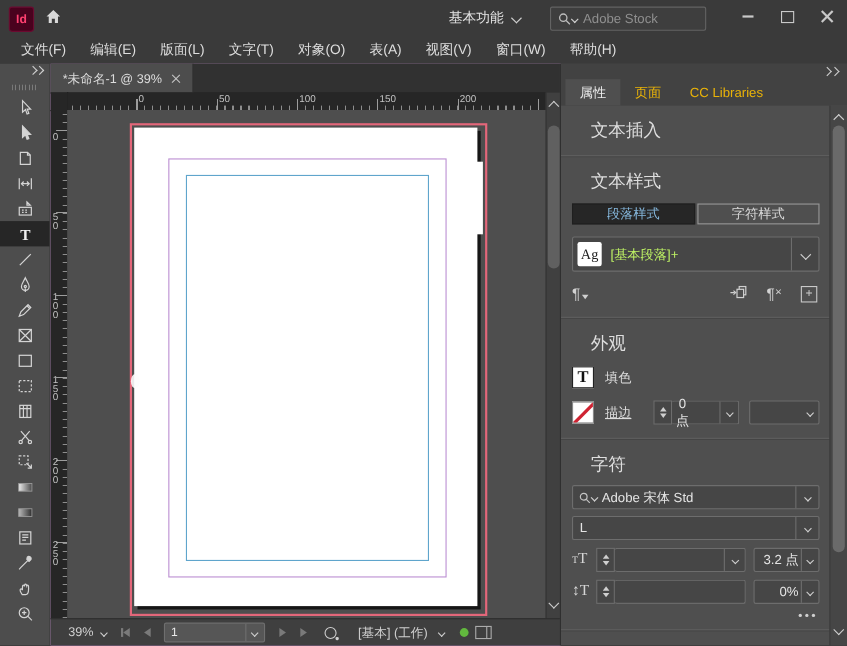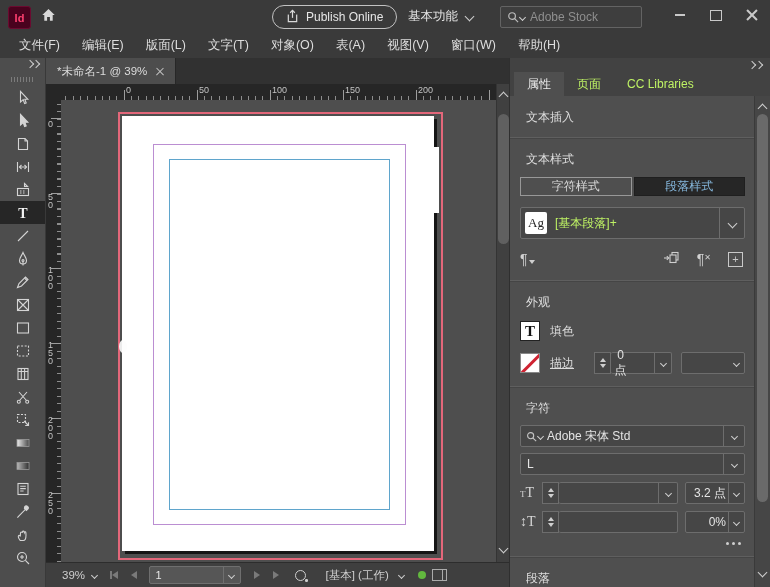--- a/index.html
+++ b/index.html
@@ -90,26 +90,26 @@
   .preflight-ring::after{content:"";position:absolute;right:-3px;bottom:-2px;width:2.5px;height:2.5px;background:#cfcfcf;border-radius:50%;}
   .profile{margin-left:20px;}
   .greendot{width:8px;height:8px;border-radius:50%;background:#62b83e;margin-left:14px;}
   .panelsicon{width:13px;height:10px;border:1px solid #ababab;margin-left:6px;position:relative;}
   .panelsicon::after{content:"";position:absolute;right:3px;top:0;bottom:0;width:1px;background:#ababab;}
   
   .rightpanel{position:absolute;right:0;top:0;width:260px;bottom:0;background:#4f4f4f;border-left:1px solid #2f2f2f;}
   .rp-head{position:absolute;top:0;left:0;right:0;height:38px;background:#424242;}
   .rp-collapse{position:absolute;top:4px;right:8px;display:flex;gap:1px;}
   .rp-tabs{position:absolute;bottom:0;left:4px;right:0;height:24px;display:flex;}
-  .rp-tab{padding:0 13px;line-height:24px;font-size:12px;color:#bef264;}
+  .rp-tab{padding:0 13px;line-height:24px;font-size:12px;color:#eab308;}
   .rp-tab.active{background:#4f4f4f;color:#ececec;}
   .rp-content{position:absolute;top:38px;left:0;right:15px;bottom:0;padding:0 10px;overflow:hidden;}
   .rp-scroll{position:absolute;top:38px;right:0;width:15px;bottom:0;background:#464646;border-left:1px solid #3a3a3a;}
   .rp-scroll .thumb{position:absolute;left:2px;right:2px;top:18px;height:388px;background:#6a6a6a;border-radius:6px;}
-  .sec-title{font-size:12px;color:#dedede;margin:13px 6px 0;}
+  .sec-title{font-size:16px;color:#dedede;margin:13px 17px 0;}
   .hr{height:1px;background:#5f5f5f;margin:11px -10px 0;box-shadow:0 1px 0 #454545;}
   .styletabs{display:flex;gap:2px;margin-top:9px;height:19px;}
   .styletab{flex:1;display:grid;place-items:center;font-size:12px;}
   .styletab.active{background:#262626;color:#85b7dc;border:1px solid #1f1f1f;}
   .styletab.inactive{border:1px solid #989898;color:#dadada;}
   .combo{display:flex;align-items:center;background:#464646;border:1px solid #6d6d6d;border-radius:2px;}
   .combo .dd{display:grid;place-items:center;border-left:1px solid #6d6d6d;align-self:stretch;}
   .agcombo{height:30px;margin-top:11px;}
   .agbox{width:22px;height:22px;background:#fff;color:#222;border-radius:2px;margin:0 8px 0 4px;
          display:grid;place-items:center;font-family:"Liberation Serif",serif;font-size:13px;}
@@ -141,30 +141,20 @@
 
 <div id="app">
 
   <div class="titlebar">
     <div class="idlogo">Id</div>
     <span class="homeic">
       <svg width="17" height="16" viewBox="0 0 16 16">
           <path d="M8 2 L14.2 8 H12.2 V13.8 H9.4 V10 H6.6 V13.8 H3.8 V8 H1.8 Z" fill="#d9d9d9"></path>
         </svg>
     </span>
-    <div class="pill">
-      <span>
-        <svg width="13" height="14" viewBox="0 0 14 15" fill="none" stroke="#d9d9d9" stroke-width="1.3">
-            <path d="M3 6.5 H2.5 V13.5 H11.5 V6.5 H11"></path>
-            <path d="M7 1.5 V9.5"></path>
-            <path d="M4.5 4 L7 1.5 L9.5 4"></path>
-          </svg>
-      </span>
-      <span>Publish Online</span>
-    </div>
     <div class="workspace">
       <span>基本功能</span>
       <span class="chev"></span>
     </div>
     <div class="stocksearch">
       <span style="display:flex;align-items:center;gap:1px;">
         <svg width="12" height="12" viewBox="0 0 13 13" fill="none" stroke="#bdbdbd" stroke-width="1.3">
             <circle cx="5.5" cy="5.5" r="3.6"></circle>
             <path d="M8.3 8.3 L12 12"></path>
           </svg>
@@ -434,22 +424,22 @@
             <span class="rp-tab">CC Libraries</span>
           </div>
       </div>
 
       <div class="rp-content">
         <div class="sec-title">文本插入</div>
         <div class="hr"></div>
 
         <div class="sec-title">文本样式</div>
         <div class="styletabs" id="styletabs">
+            <span class="styletab active">段落样式</span>
             <span class="styletab inactive">字符样式</span>
-            <span class="styletab active">段落样式</span>
           </div>
 
         <div class="combo agcombo">
           <span class="agbox">Ag</span>
           <span class="agname">[基本段落]+</span>
           <span class="dd">
               <span class="chev"></span>
             </span>
         </div>
 

